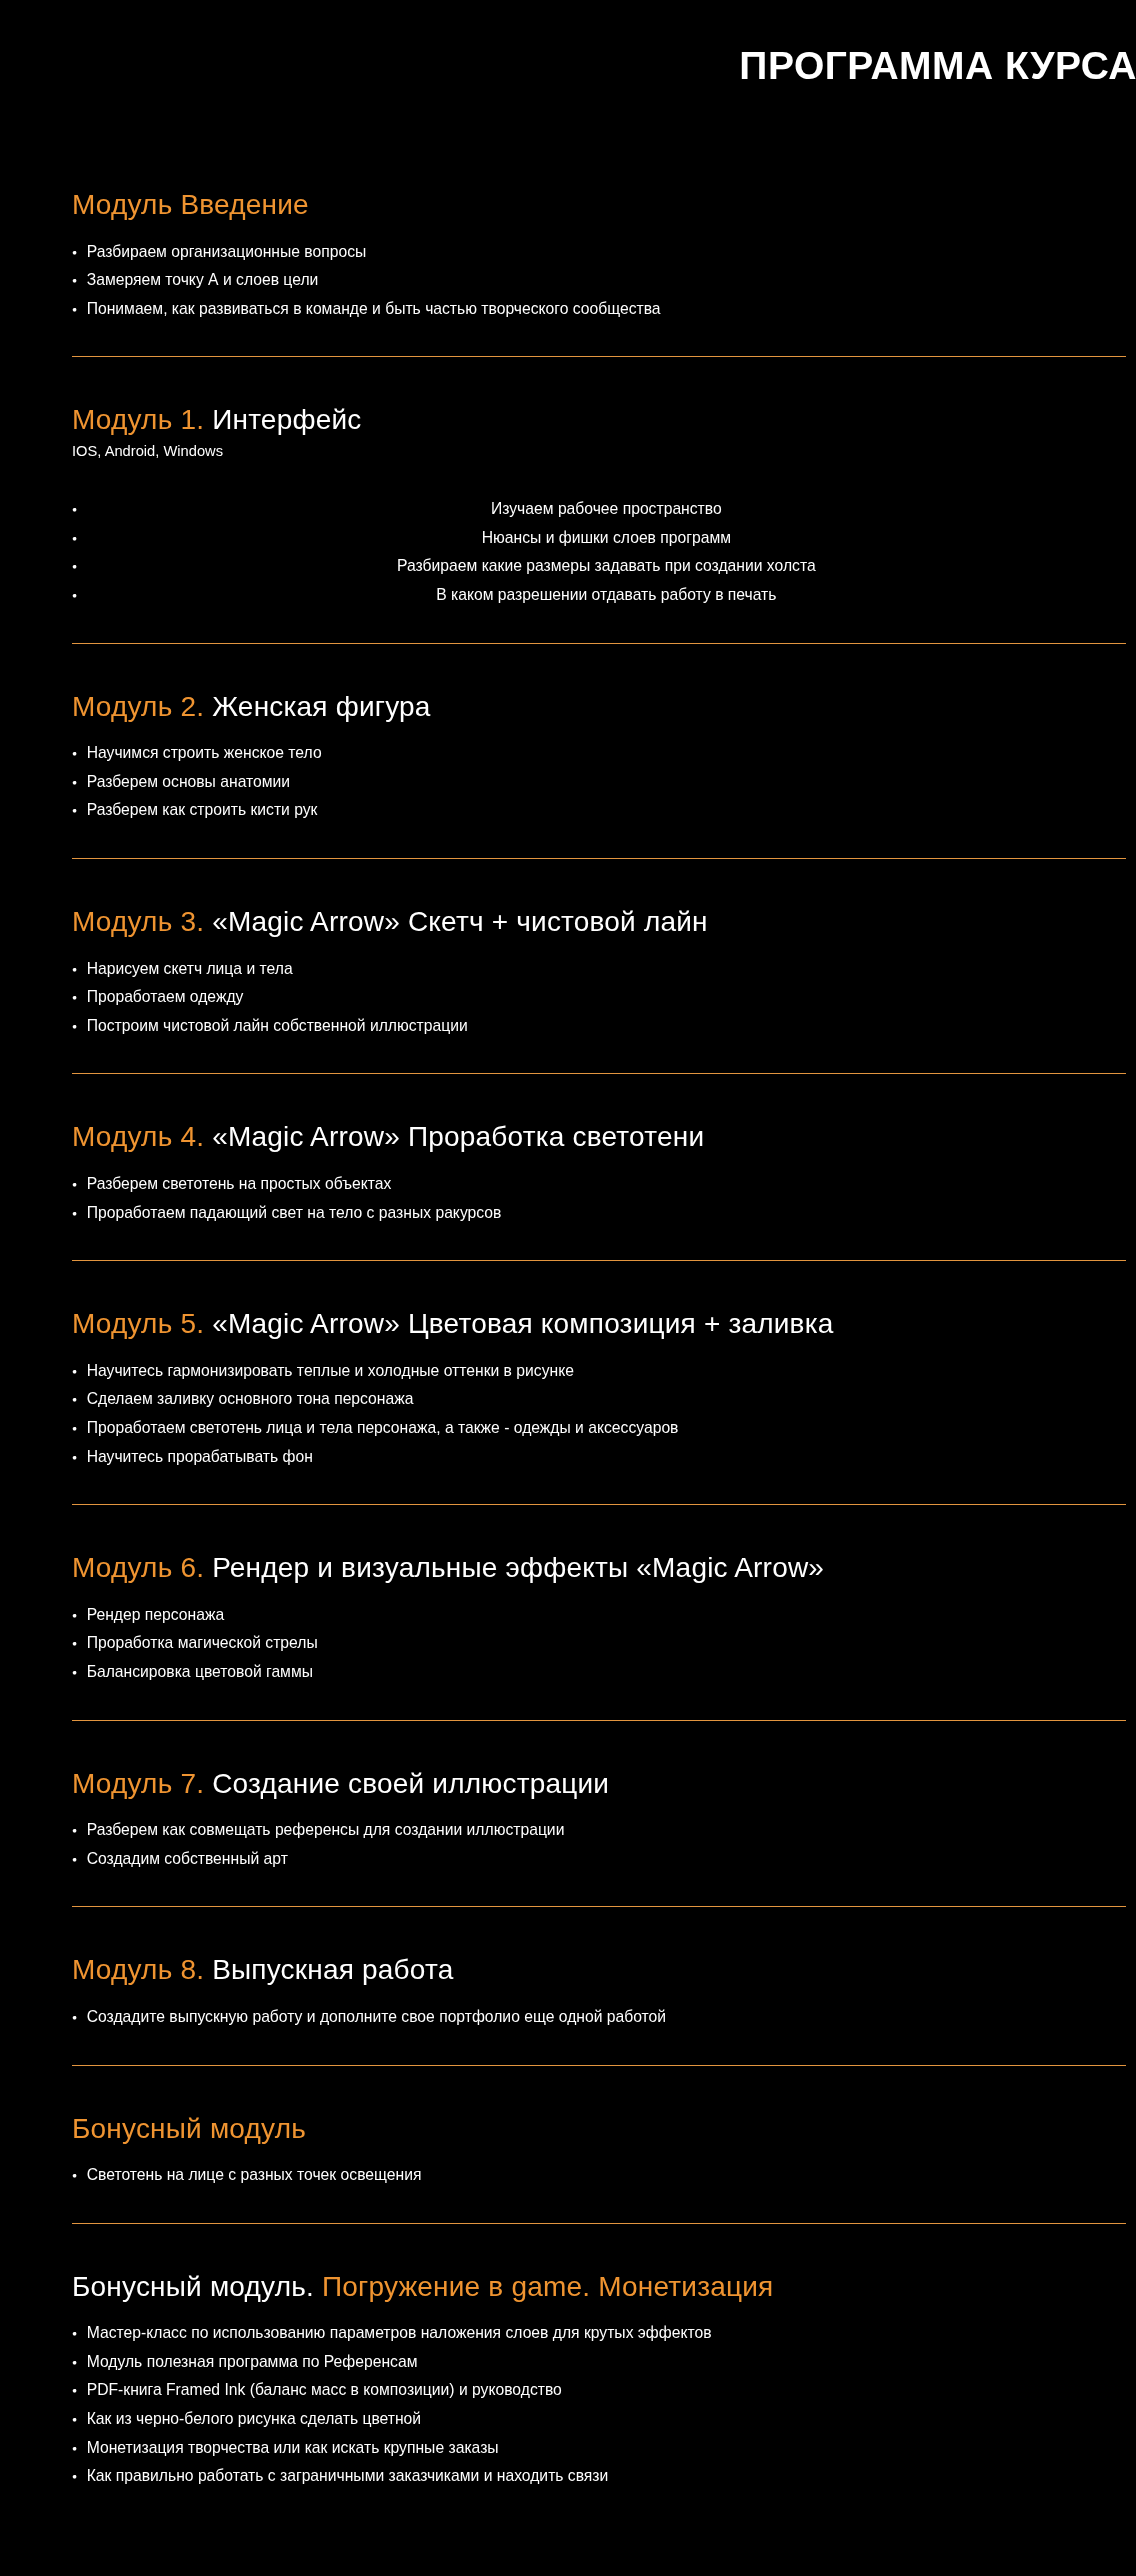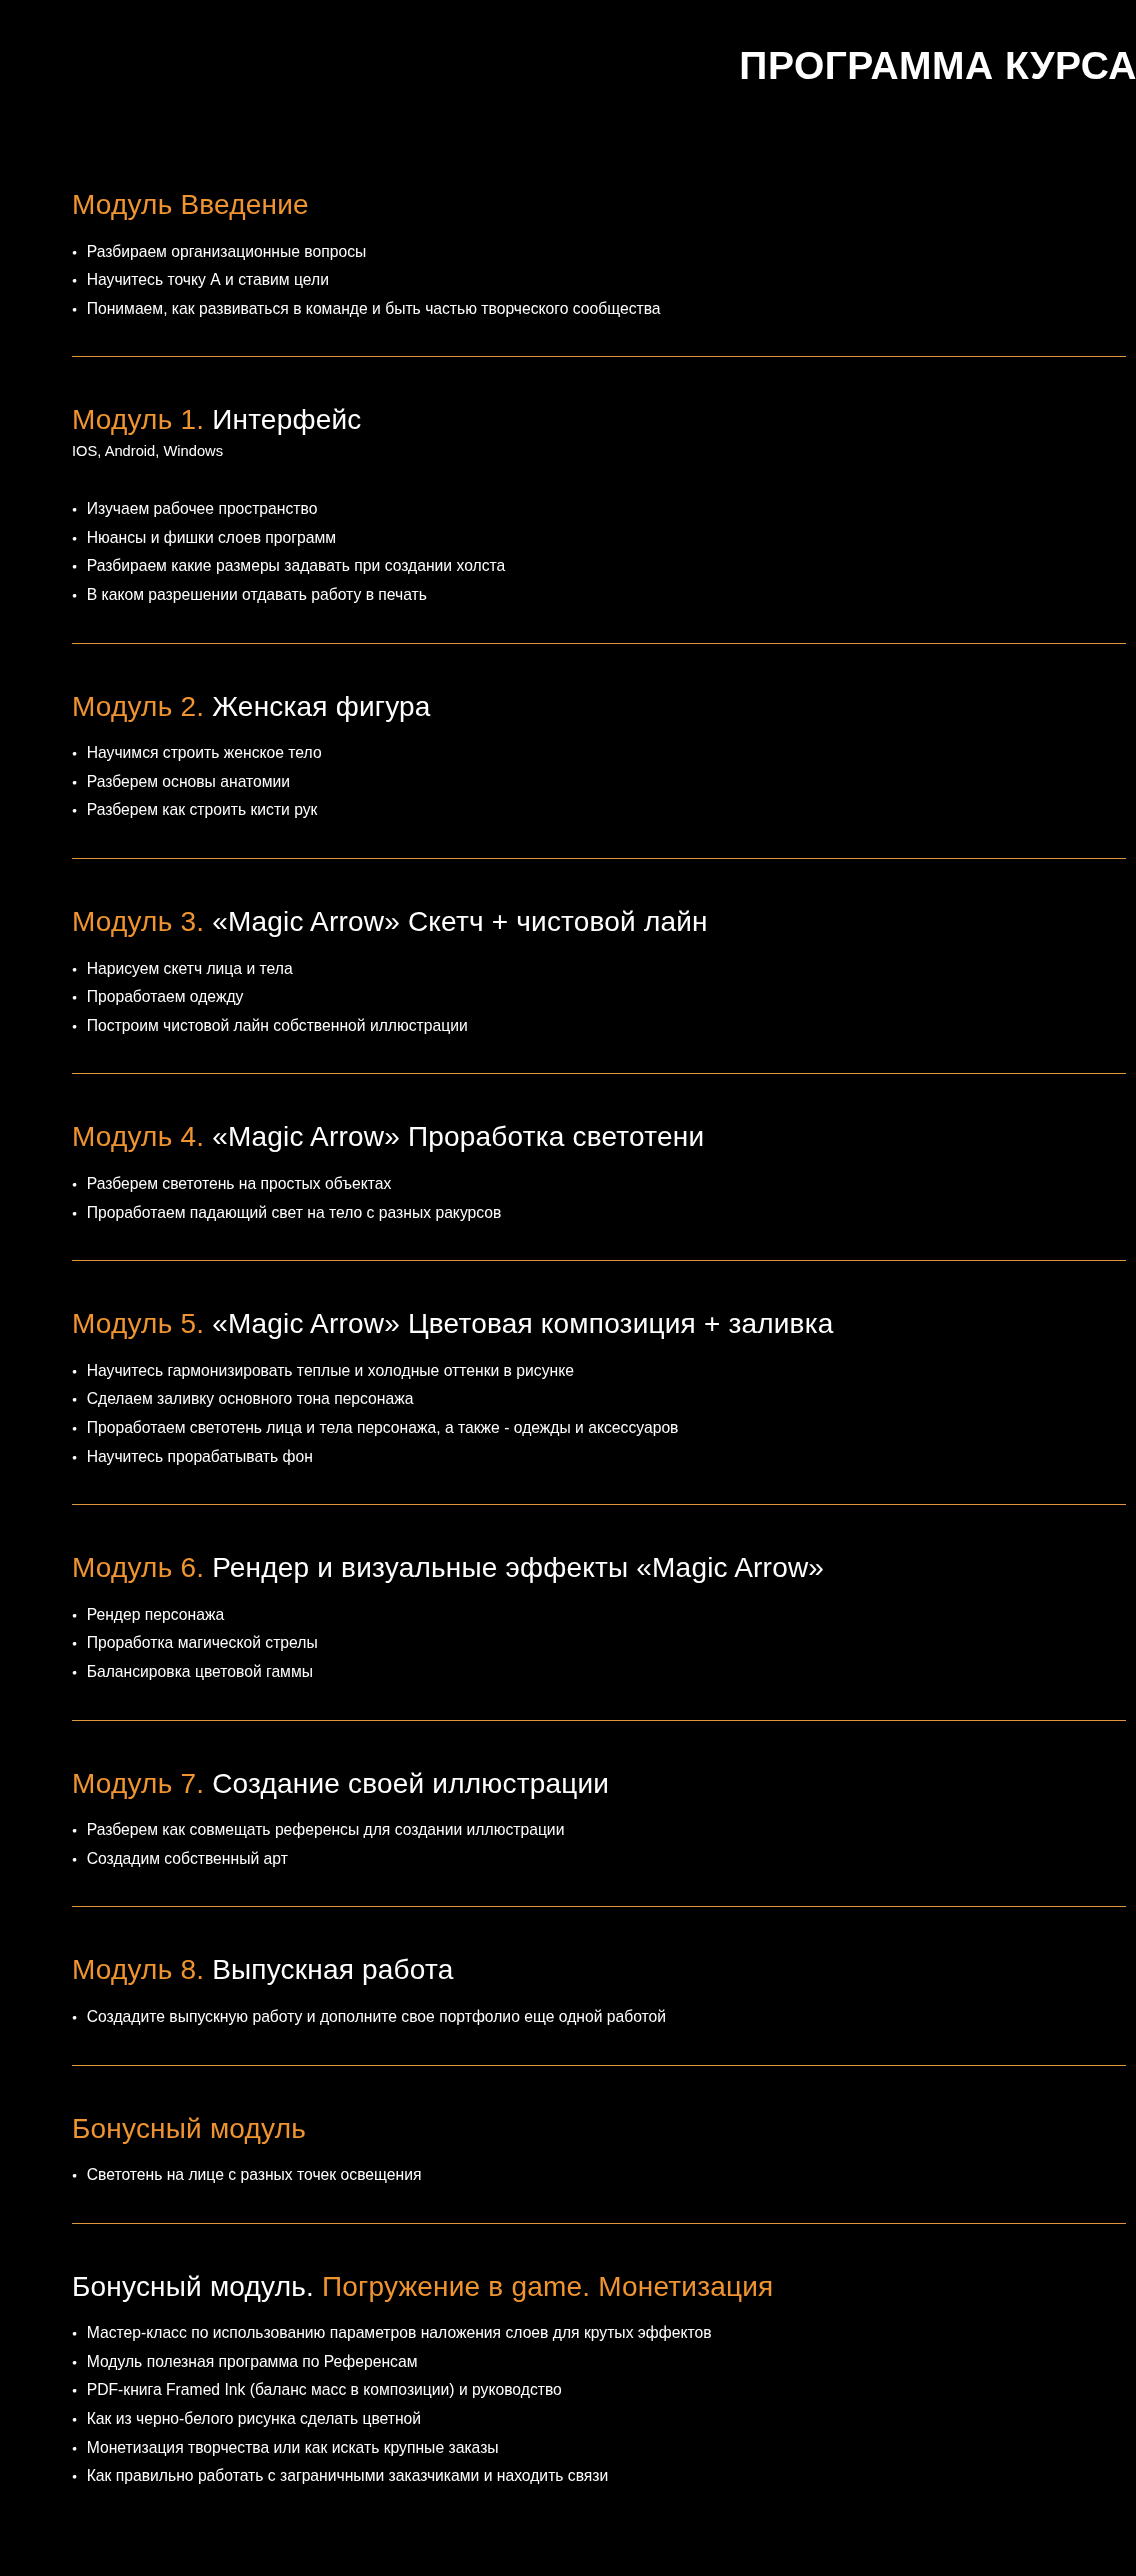--- a/index.html
+++ b/index.html
@@ -50,20 +50,21 @@
     line-height:18.4px;
     color:var(--text);
   }
   ul.bullets{
     list-style:none;
     margin:16.6px 0 0 0;
     padding:0;
   }
   .subtitle + ul.bullets{
     margin-top:35px;
+    text-align:center;
   }
   ul.bullets li{
     position:relative;
     padding-left:14.7px;
     font-size:15.7px;
     line-height:28.6px;
     color:var(--text);
   }
   ul.bullets li::before{
     content:"●";
@@ -85,21 +86,21 @@
 <body>
 
 <h1 class="page-title">ПРОГРАММА КУРСА</h1>
 
 <div class="content">
   <section class="module">
     <h2 class="module-heading"><span class="accent">Модуль Введение</span></h2>
 
     <ul class="bullets">
         <li>Разбираем организационные вопросы</li>
-        <li>Научитесь точку А и ставим цели</li>
+        <li>Замеряем точку А и слоев цели</li>
         <li>Понимаем, как развиваться в команде и быть частью творческого сообщества</li>
       </ul>
     <hr class="divider">
   </section>
 
   <section class="module">
     <h2 class="module-heading"><span class="accent">Модуль 1. </span><span class="plain">Интерфейс</span></h2>
     <p class="subtitle">IOS, Android, Windows</p>
     <ul class="bullets">
         <li>Изучаем рабочее пространство</li>

